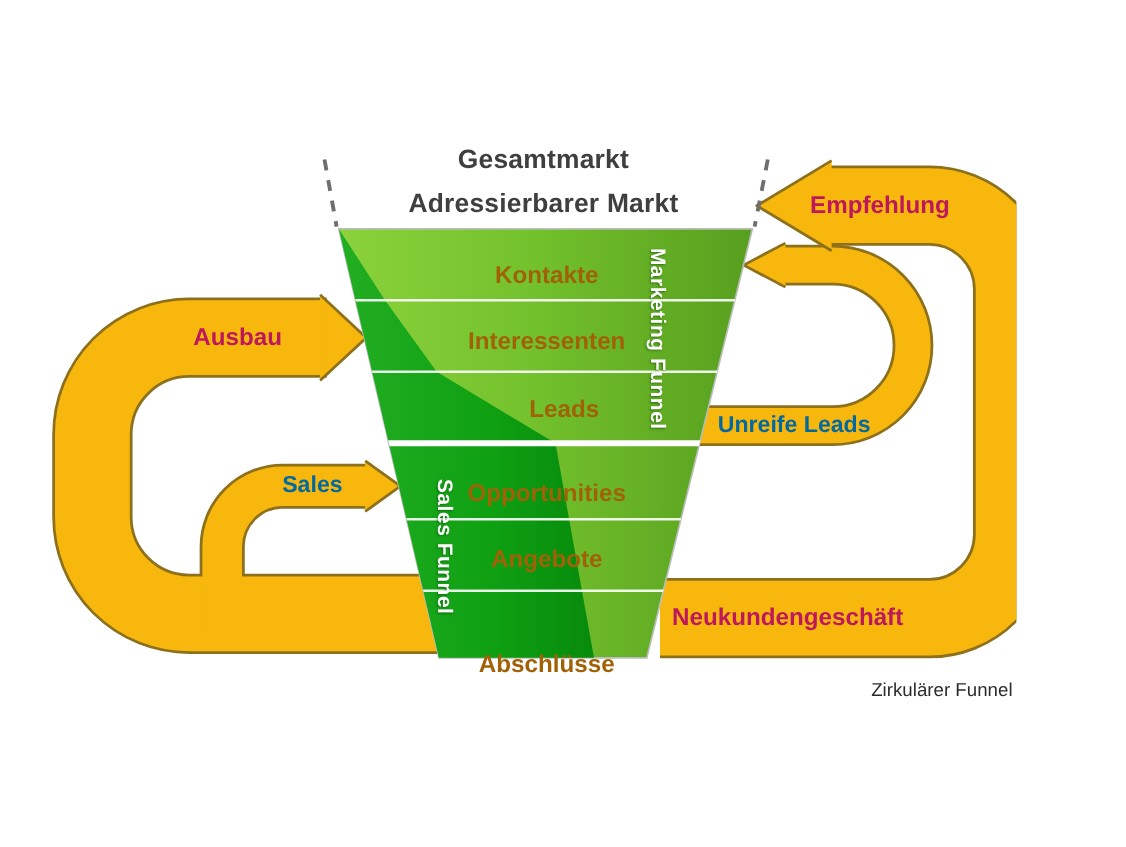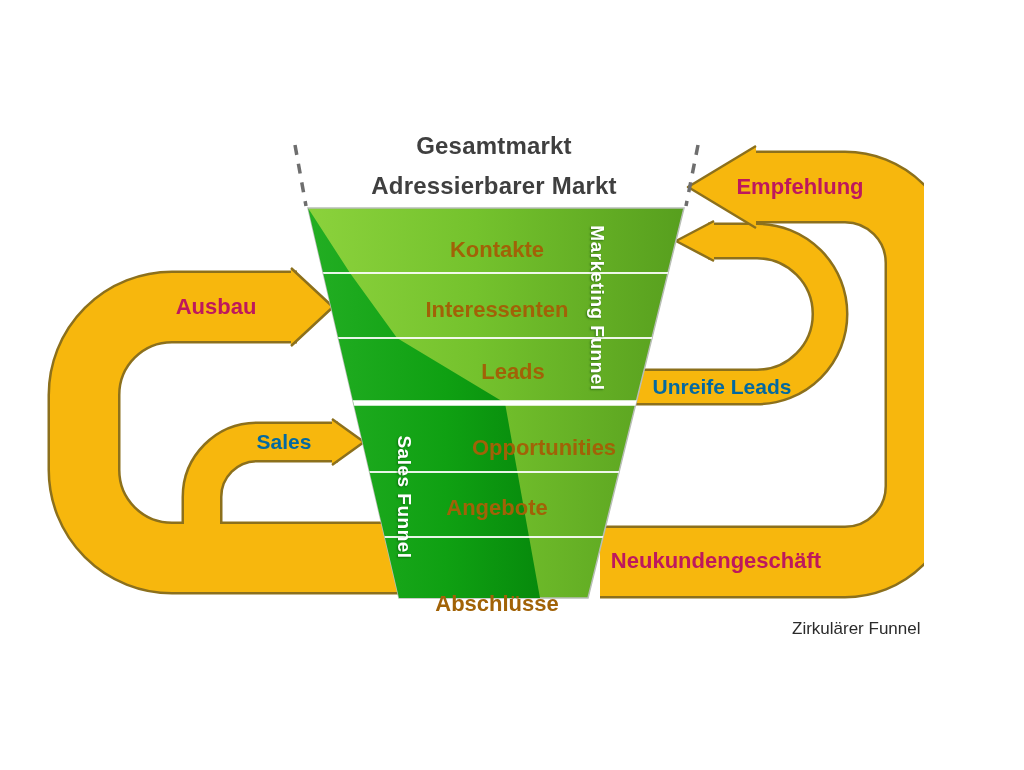--- a/index.html
+++ b/index.html
@@ -103,21 +103,21 @@
       <line x1="698" y1="145" x2="686" y2="206"></line>
     </g>
   </svg>
 
   <div class="lbl title-line" style="left:494px;top:146px;">Gesamtmarkt</div>
   <div class="lbl title-line" style="left:494px;top:186px;">Adressierbarer Markt</div>
 
   <div class="lbl stage" style="left:497px;top:250px;">Kontakte</div>
   <div class="lbl stage" style="left:497px;top:310px;">Interessenten</div>
   <div class="lbl stage" style="left:497px;top:372px;margin-left:16px;">Leads</div>
-  <div class="lbl stage" style="left:497px;top:448px;margin-left:47px;">Opportunities</div>
+  <div class="lbl stage" style="left:497px;top:448px;">Opportunities</div>
   <div class="lbl stage" style="left:497px;top:508px;text-align:right;">Angebote</div>
   <div class="lbl stage" style="left:497px;top:572px;margin-top:32px;">Abschlüsse</div>
 
   <div class="lbl vert" style="left:597px;top:308px;">Marketing Funnel</div>
   <div class="lbl vert" style="left:404px;top:497px;">Sales Funnel</div>
 
   <div class="lbl band-label-lg" style="left:800px;top:187px;">Empfehlung</div>
   <div class="lbl band-label-lg" style="left:216px;top:307px;">Ausbau</div>
   <div class="lbl band-label" style="left:284px;top:441px;">Sales</div>
   <div class="lbl band-label" style="left:722px;top:386px;">Unreife Leads</div>

